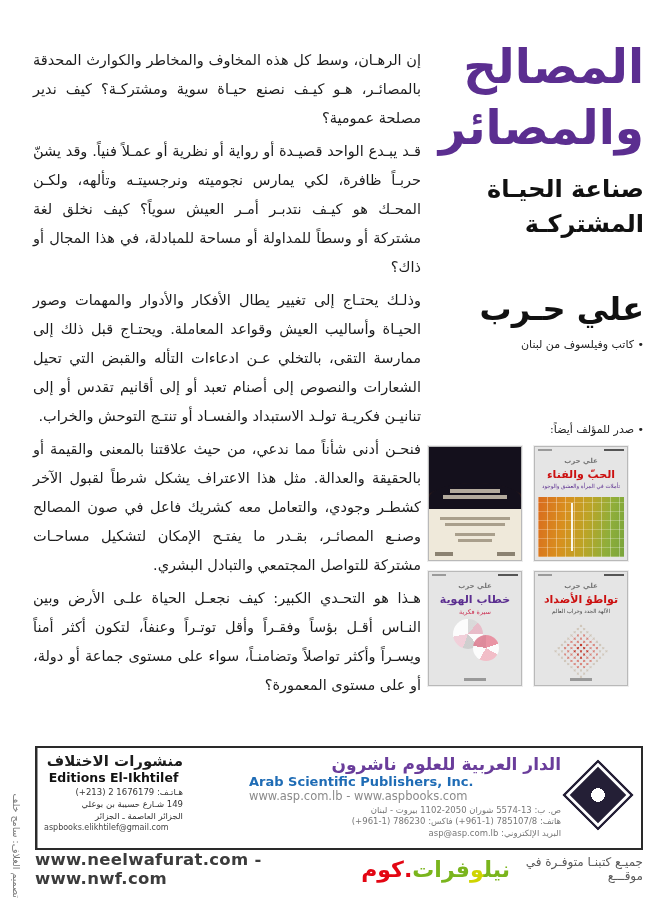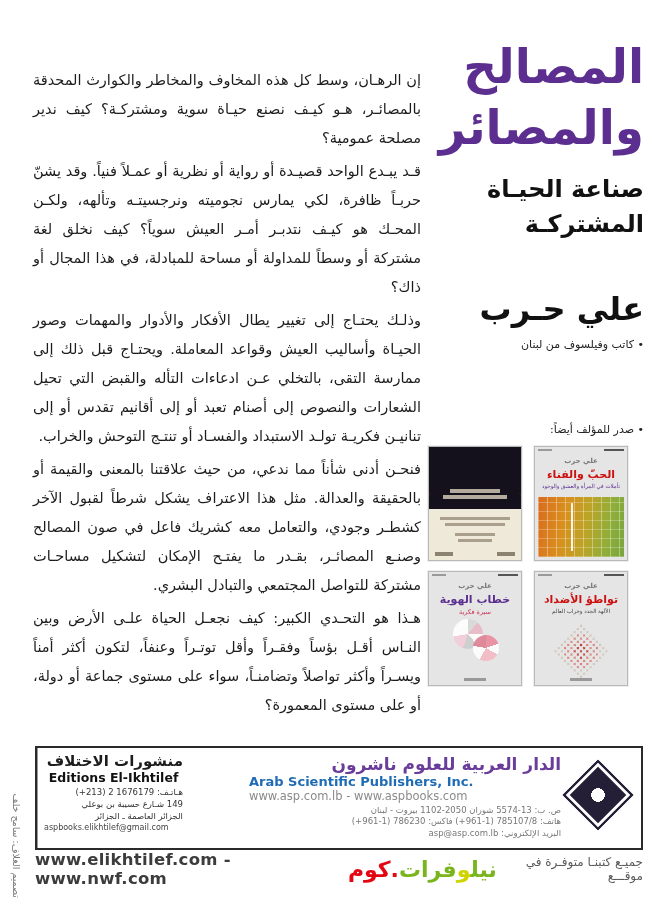--- a/index.html
+++ b/index.html
@@ -5,21 +5,21 @@
   * { margin:0; padding:0; box-sizing:border-box; }
   html,body { background:#e8e8e8; }
   body { font-family:"DejaVu Sans", sans-serif; }
   #page {
     position:relative; width:655px; height:917px; margin:0 auto;
     background:#ffffff; overflow:hidden;
   }
 
   
   #blurb {
-    position:absolute; top:66px; left:33px; width:388px;
+    position:absolute; top:46px; left:33px; width:388px;
     direction:rtl; text-align:justify; text-align-last:right;
     font-size:14.5px; line-height:2.0; color:#1c1c1c;
   }
   #blurb p { margin:0 0 4px 0; }
 
   
   #rightcol { position:absolute; top:36px; left:428px; width:216px; direction:rtl; text-align:right; }
   .book-title { font-weight:bold; font-size:47px; line-height:1.3; letter-spacing:-1px; }
   .book-subtitle { font-weight:bold; font-size:24px; line-height:1.45; color:#111; margin-top:14px; }
   .author-name { font-weight:bold; font-size:32px; color:#111; margin-top:48px; }
@@ -238,21 +238,21 @@
         <div class="asp-urls">www.asp.com.lb - www.aspbooks.com</div>
         <div class="asp-line">ص. ب: 13-5574 شوران 2050-1102 بيروت - لبنان</div>
         <div class="asp-line">هاتف: 785107/8 (1-961+) فاكس: 786230 (1-961+)</div>
         <div class="asp-line">البريد الإلكتروني: asp@asp.com.lb</div>
       </div>
     </div>
 
   </div>
 
   <div id="footer">
-    <div class="foot-urls">www.elikhtilef.com - www.nwf.com</div>
+    <div class="foot-urls">www.neelwafurat.com - www.nwf.com</div>
     <div class="foot-right">
       <span class="tagline">جميـع كتبنـا متوفـرة في موقـــع</span>
       <span class="nwf-logo"><span style="color:#7ab51d">نيل</span><span style="color:#cfd400">و</span><span style="color:#7ab51d">فرات</span><span style="color:#e30613">.كوم</span></span>
     </div>
   </div>
 
   <div id="designer">تصميم الغلاف: سامح خلف</div>
 
 </div>
 

